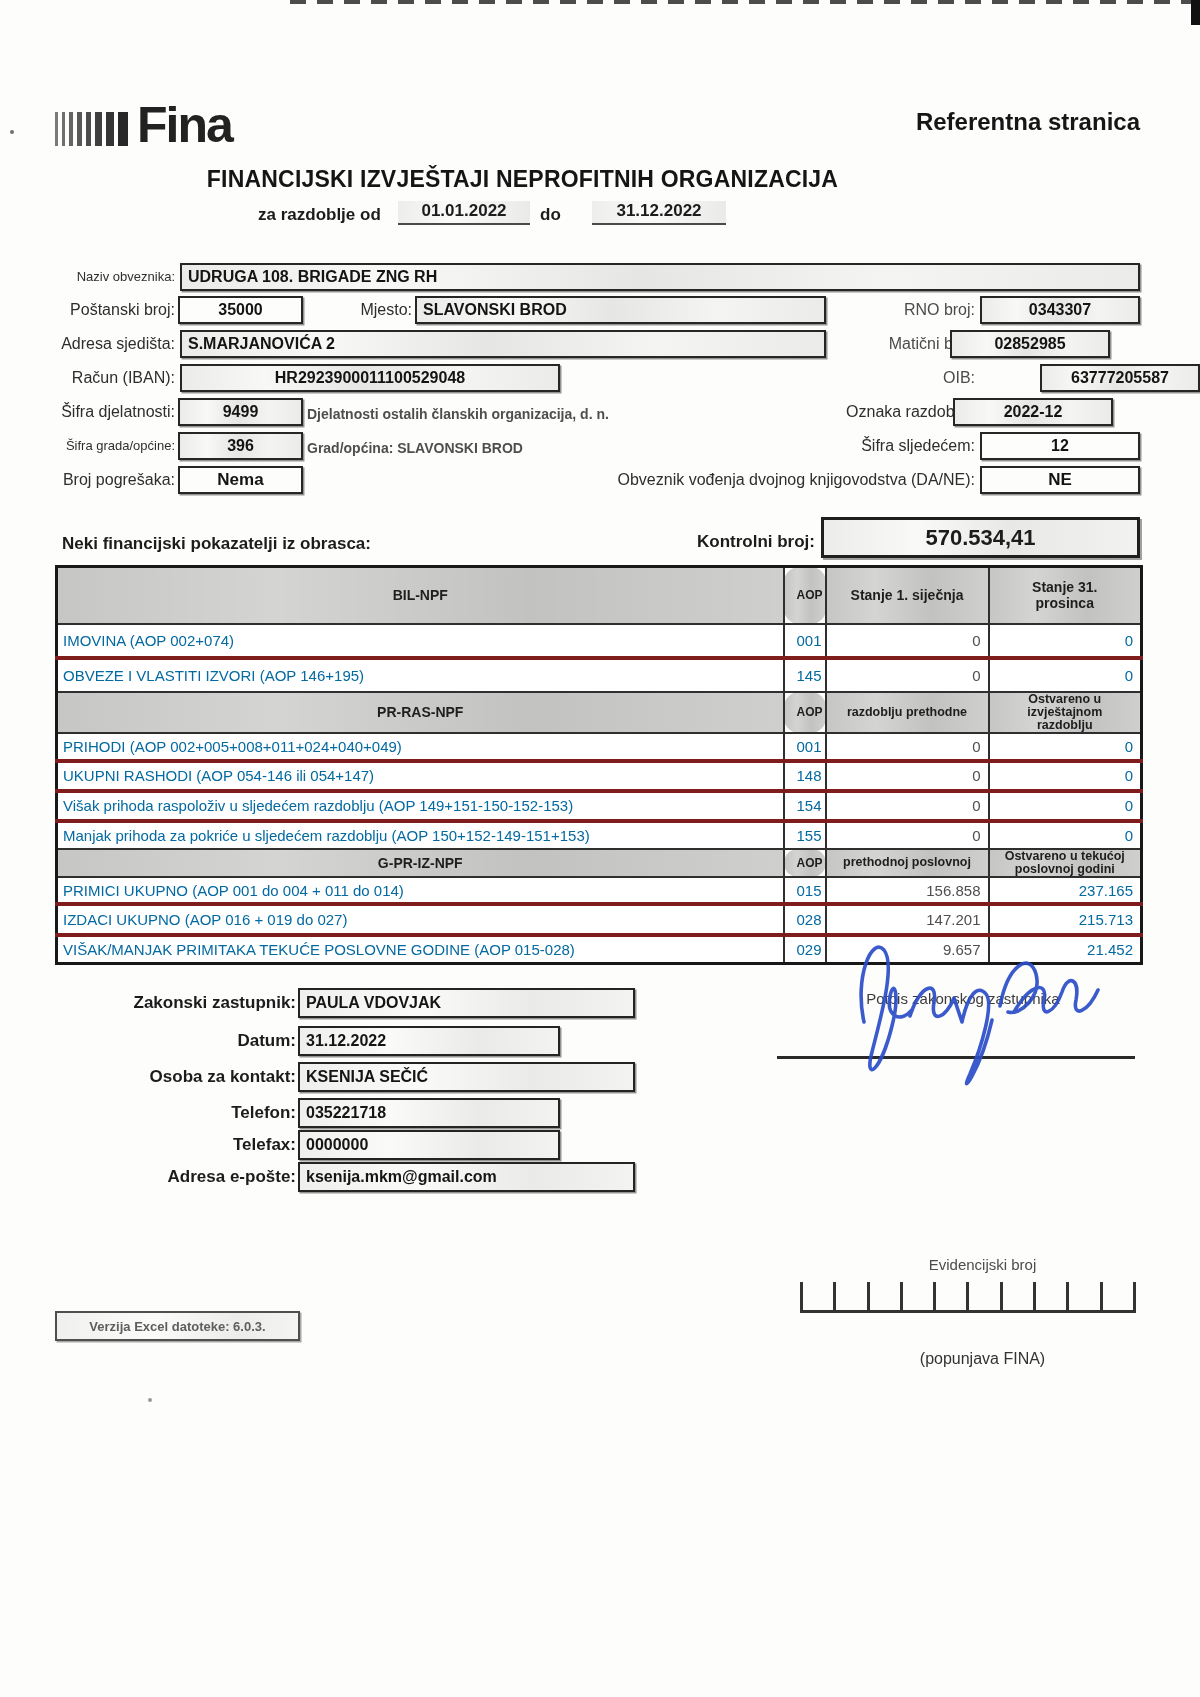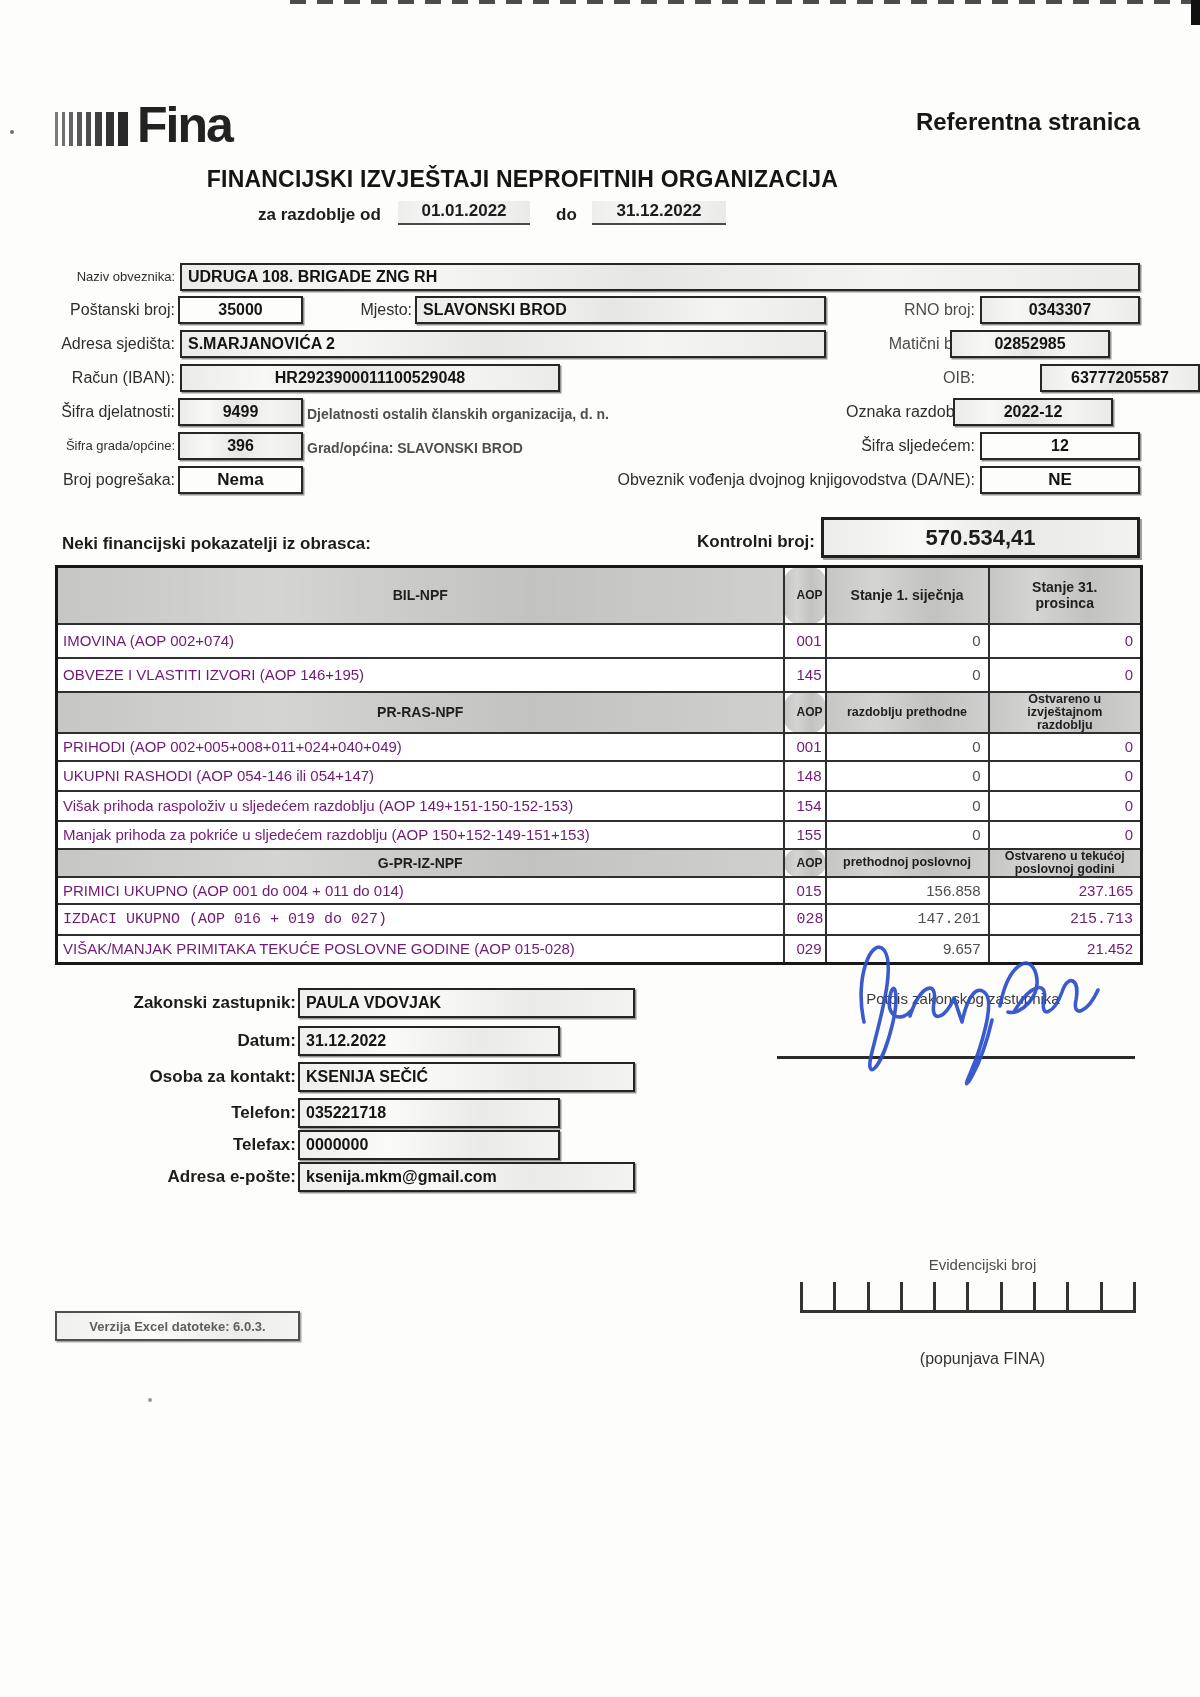--- a/index.html
+++ b/index.html
@@ -48,26 +48,26 @@
     background:linear-gradient(90deg,#ececea,#f9f9f7 30%,#e8e8e6 60%,#f2f2f0);}
   
   table.fin{position:absolute;left:55px;top:565px;width:1085px;border-collapse:collapse;
     border:3px solid #181818;table-layout:fixed;}
   table.fin td,table.fin th{border:2px solid #2f2f2f;overflow:hidden;padding:0 12px;box-sizing:border-box;}
   table.fin tr.hdr td{background:linear-gradient(90deg,#c6c6c4,#d4d4d2 30%,#c2c2c0 65%,#cfcfcd);
     text-align:center;font-weight:bold;color:#1e1e1e;}
   table.fin tr.hdr td.name{font-size:14px;}
   table.fin tr.hdr td.aop{font-size:12px;border-radius:15px;}
   table.fin tr.hdr td.sub{font-size:12.5px;line-height:1.05;}
-  table.fin tr.data td{font-size:15px;color:#701a75;background:#fff;}
+  table.fin tr.data td{font-size:15px;color:#0369a1;background:#fff;}
   table.fin tr.data td.desc{text-align:left;padding-left:5px;}
   table.fin tr.data td.aop{text-align:center;}
   table.fin tr.data td.num{text-align:right;padding-right:7px;}
   table.fin tr.data td.num.prev{color:#4f4f4f;}
-  table.fin tr.data+tr.data td{border-top:2px solid #7f1d1d;}
+  table.fin tr.data+tr.data td{border-top:4px solid #7f1d1d;}
   
   .clabel{position:absolute;left:40px;width:256px;text-align:right;font-size:17px;font-weight:bold;line-height:30px;}
   .cbox{position:absolute;left:298px;height:30px;border:2px solid #242424;box-sizing:border-box;
     display:flex;align-items:center;padding-left:6px;font-size:16px;font-weight:bold;color:#151515;
     box-shadow:1.5px 1.5px 0 rgba(20,20,20,.45);
     background:linear-gradient(90deg,#efefed,#fafaf8 35%,#eaeae8 70%,#f3f3f1);}
   .cbox.wide{width:337px;}
   .cbox.narrow{width:262px;}
   .potpis-label{position:absolute;left:858px;top:990px;width:210px;font-size:15px;color:#3c3c3c;text-align:center;}
   .sig-line{position:absolute;left:777px;top:1056px;width:358px;border-top:3px solid #2a2a2a;}
@@ -106,21 +106,21 @@
       <i style="width:8px;background:#343434;"></i>
         <i style="width:10px;background:#282828;"></i>
     </span>
     <span class="brand">Fina</span>
   </div>
   <div class="ref-title">Referentna stranica</div>
   <div class="doc-title">FINANCIJSKI IZVJEŠTAJI NEPROFITNIH ORGANIZACIJA</div>
 
   <div class="period-label" style="left:258px;">za razdoblje od</div>
   <div class="period-date" style="left:398px;width:132px;">01.01.2022</div>
-  <div class="period-label" style="left:540px;margin-left:16px;">do</div>
+  <div class="period-label" style="left:540px;">do</div>
   <div class="period-date" style="left:592px;width:134px;">31.12.2022</div>
 
   <div class="flabel sm" style="left:20px;width:155px;top:263px;">Naziv obveznika:</div>
   <div class="fbox pl shade" style="left:180px;top:263px;width:960px;">UDRUGA 108. BRIGADE ZNG RH</div>
 
   <div class="flabel" style="left:20px;width:155px;top:296px;">Poštanski broj:</div>
   <div class="fbox center" style="left:178px;top:296px;width:125px;">35000</div>
   <div class="flabel" style="left:345px;width:67px;top:296px;">Mjesto:</div>
   <div class="fbox pl shade" style="left:415px;top:296px;width:411px;">SLAVONSKI BROD</div>
   <div class="flabel gray" style="left:800px;width:175px;top:296px;">RNO broj:</div>
@@ -218,21 +218,21 @@
       <td class="aop">AOP</td>
       <td class="sub">prethodnoj poslovnoj</td>
       <td class="sub">Ostvareno u tekućoj poslovnoj godini</td>
     </tr>
     <tr class="data" style="height:27px;">
       <td class="desc">PRIMICI UKUPNO  (AOP 001 do 004 + 011 do 014)</td>
       <td class="aop">015</td>
       <td class="num prev">156.858</td>
       <td class="num">237.165</td>
     </tr>
-    <tr class="data" style="height:31px;font-family:Liberation Mono, monospace;">
+    <tr class="data" style="height:31px;">
       <td class="desc">IZDACI UKUPNO (AOP 016 + 019 do 027)</td>
       <td class="aop">028</td>
       <td class="num prev">147.201</td>
       <td class="num">215.713</td>
     </tr>
     <tr class="data" style="height:28px;">
       <td class="desc">VIŠAK/MANJAK PRIMITAKA TEKUĆE POSLOVNE GODINE (AOP 015-028)</td>
       <td class="aop">029</td>
       <td class="num prev">9.657</td>
       <td class="num">21.452</td>

